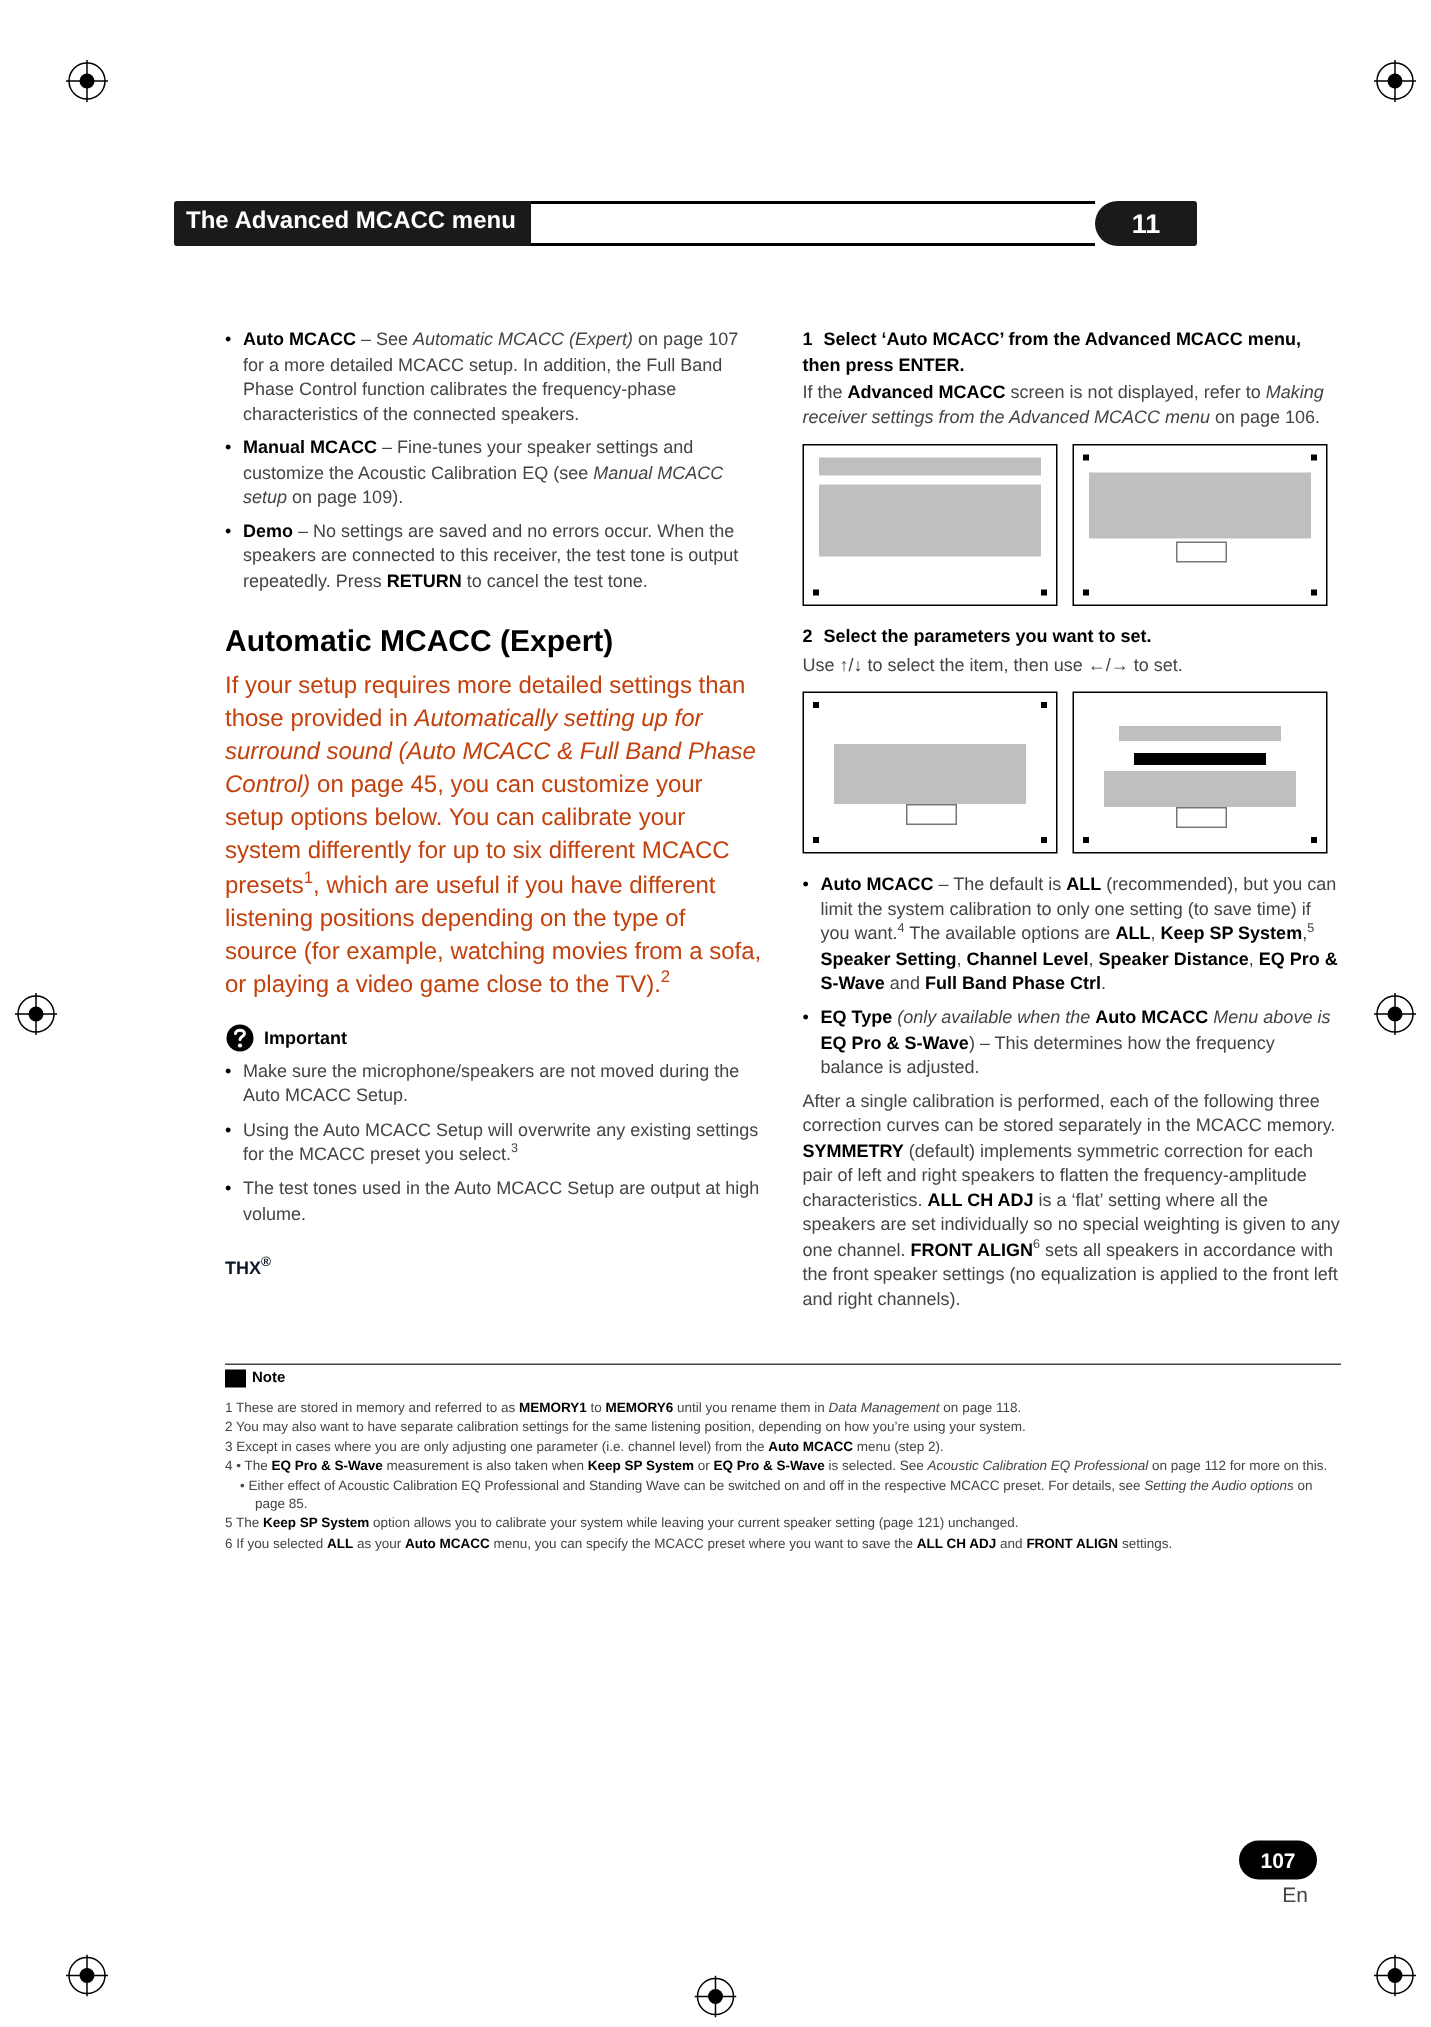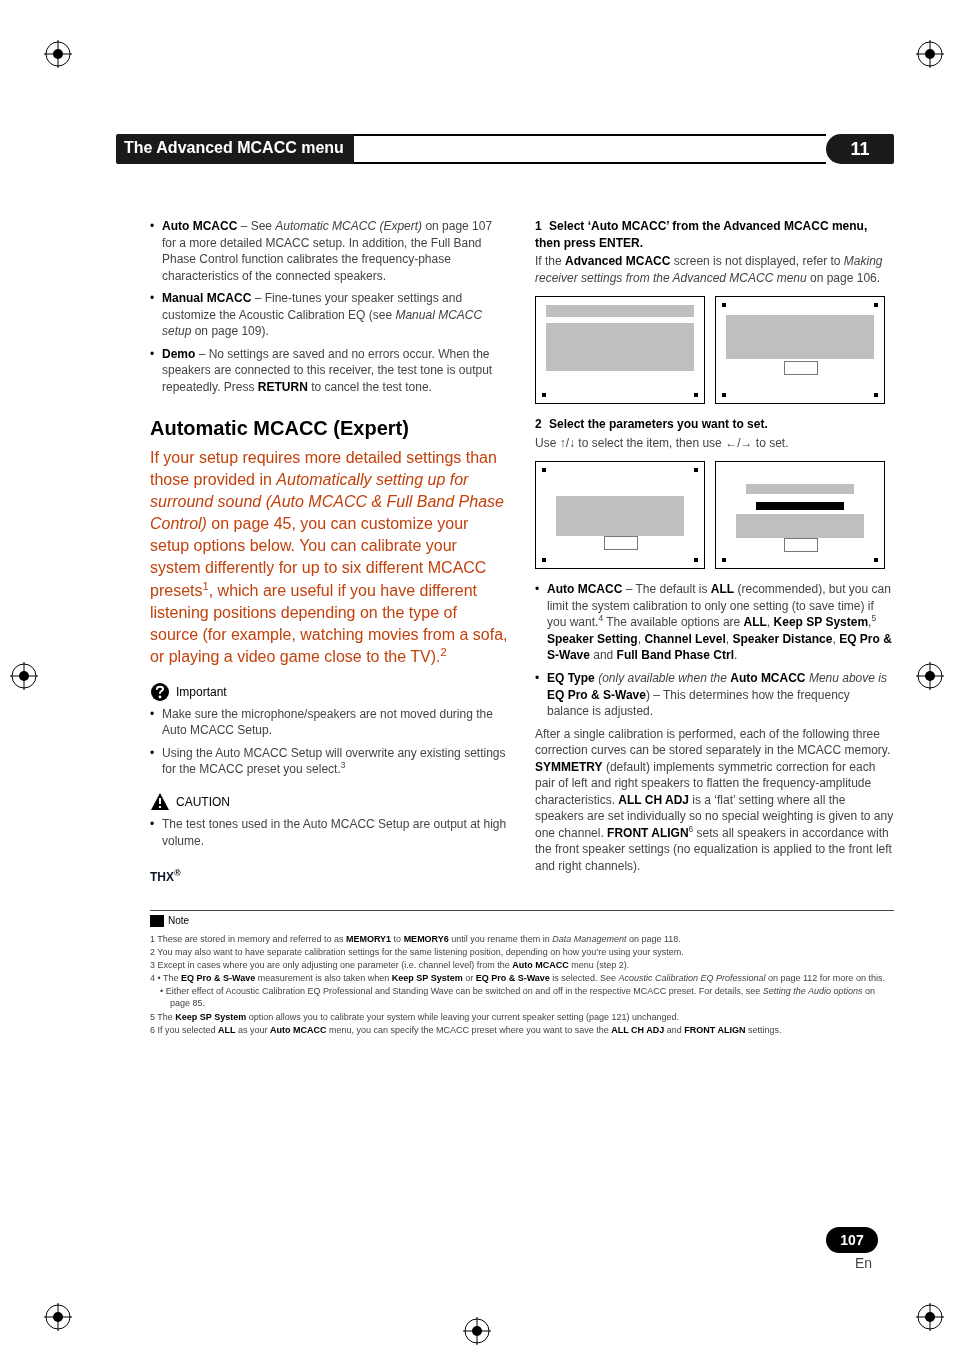--- a/index.html
+++ b/index.html
@@ -12,43 +12,43 @@
   .reg.tl { top:40px; left:44px;}
   .reg.tr { top:40px; right:10px;}
   .reg.bl { bottom:20px; left:44px;}
   .reg.br { bottom:20px; right:10px;}
   .reg.mid { top:50%; margin-top:-14px;}
   .reg.ml { left:10px;}
   .reg.mr { right:10px;}
   .reg.bc { bottom:6px; left:50%; margin-left:-14px;}
 
   
-  .header { position:relative; margin:94px 0 0 56px; width:778px;}
+  .header { position:relative; margin:94px 0 0 56px; width:682px;}
   .header-bar { display:flex; align-items:stretch; height:30px;}
   .header-title { background:#1a1a1a; color:#fff; font-weight:700; font-size:16px; padding:5px 10px 0 8px; flex:0 0 auto; border-top-left-radius:2px; border-bottom-left-radius:2px; white-space:nowrap;}
   .header-line { flex:1 1 auto; border-top:2px solid #000; border-bottom:2px solid #000; margin:0; }
   .header-cap { width:68px; background:#1a1a1a; color:#fff; font-weight:700; font-size:18px; display:flex; align-items:center; justify-content:center; border-radius:15px 2px 2px 15px;}
 
   
   .cols { display:flex; gap:26px; margin:54px 0 0 90px; width:744px;}
   .col { width:359px; font-size:12px; line-height:1.38; color:#444;}
   .col ul { list-style:none; padding:0; margin:0;}
   .col li { position:relative; padding-left:12px; margin-bottom:6px;}
   .col li::before { content:"•"; position:absolute; left:0; top:0; color:#000;}
   b,strong { color:#000; font-weight:700;}
   em { font-style:italic;}
   .h2 { font-size:20px; font-weight:800; color:#000; margin:20px 0 4px 0;}
   .sub { font-size:16px; color:#c2410c; margin:0 0 6px 0;}
-  .icon-row { display:flex; align-items:center; gap:6px; margin:14px 0 4px 0; font-weight:400; color:#000;}
+  .icon-row { display:flex; align-items:center; gap:6px; margin:14px 0 4px 0; font-weight:700; color:#000;}
   .icon-row.small { font-size:12px;}
   .icon-row .glyph { width:20px; height:20px; display:inline-flex; align-items:center; justify-content:center;}
   .thx { font-weight:700; color:#0f172a; margin-top:20px;}
   .thx sup { font-size:9px;}
   .note-rule { border:0; border-top:1px solid #444; margin:18px 0 2px 0;}
-  .note-head { display:inline-flex; align-items:center; gap:4px; font-weight:400; font-size:10px; color:#000;}
+  .note-head { display:inline-flex; align-items:center; gap:4px; font-weight:700; font-size:10px; color:#000;}
   .note-head .pen { width:14px; height:12px; background:#000; display:inline-block;}
   .footnotes { font-size:9px; line-height:1.35; color:#444; margin:2px 0 0 0; width:744px;}
   .footnotes .fn { padding-left:10px; text-indent:-10px; margin:1px 0;}
   .footnotes .fn-sub { padding-left:20px; text-indent:-10px; margin:1px 0;}
 
   
   .shot-row { display:flex; gap:10px; margin:10px 0 12px 0;}
   .shot { width:170px; height:108px; border:1px solid #000; position:relative; box-sizing:border-box; background:#fff;}
   .shot .bar { position:absolute; background:#bfbfbf;}
   .shot .top1 { top:8px; left:10px; right:10px; height:12px;}
@@ -157,30 +157,20 @@
               <circle cx="10" cy="15" r="1.4" fill="#fff"></circle>
             </svg>
           </span>
       <span>Important</span>
     </div>
     <ul>
       <li><span>Make sure the microphone/speakers are not moved during the Auto MCACC Setup.</span></li>
       <li><span>Using the Auto MCACC Setup will overwrite any existing settings for the MCACC preset you select.</span><sup>3</sup></li>
     </ul>
 
-    <div class="icon-row small">
-      <span class="glyph">
-            <svg viewBox="0 0 20 20">
-              <polygon points="10,1 19,18 1,18" fill="#000"></polygon>
-              <rect x="9" y="6" width="2" height="6" fill="#fff"></rect>
-              <rect x="9" y="14" width="2" height="2" fill="#fff"></rect>
-            </svg>
-          </span>
-      <span>CAUTION</span>
-    </div>
     <ul>
       <li><span>The test tones used in the Auto MCACC Setup are output at high volume.</span></li>
     </ul>
 
     <div class="thx"><span>THX</span><sup>®</sup></div>
   </div>
 
   <div class="col">
     <p class="step"><span class="num">1</span><span>Select ‘Auto MCACC’ from the Advanced MCACC menu, then press ENTER.</span></p>
     <p class="para">

